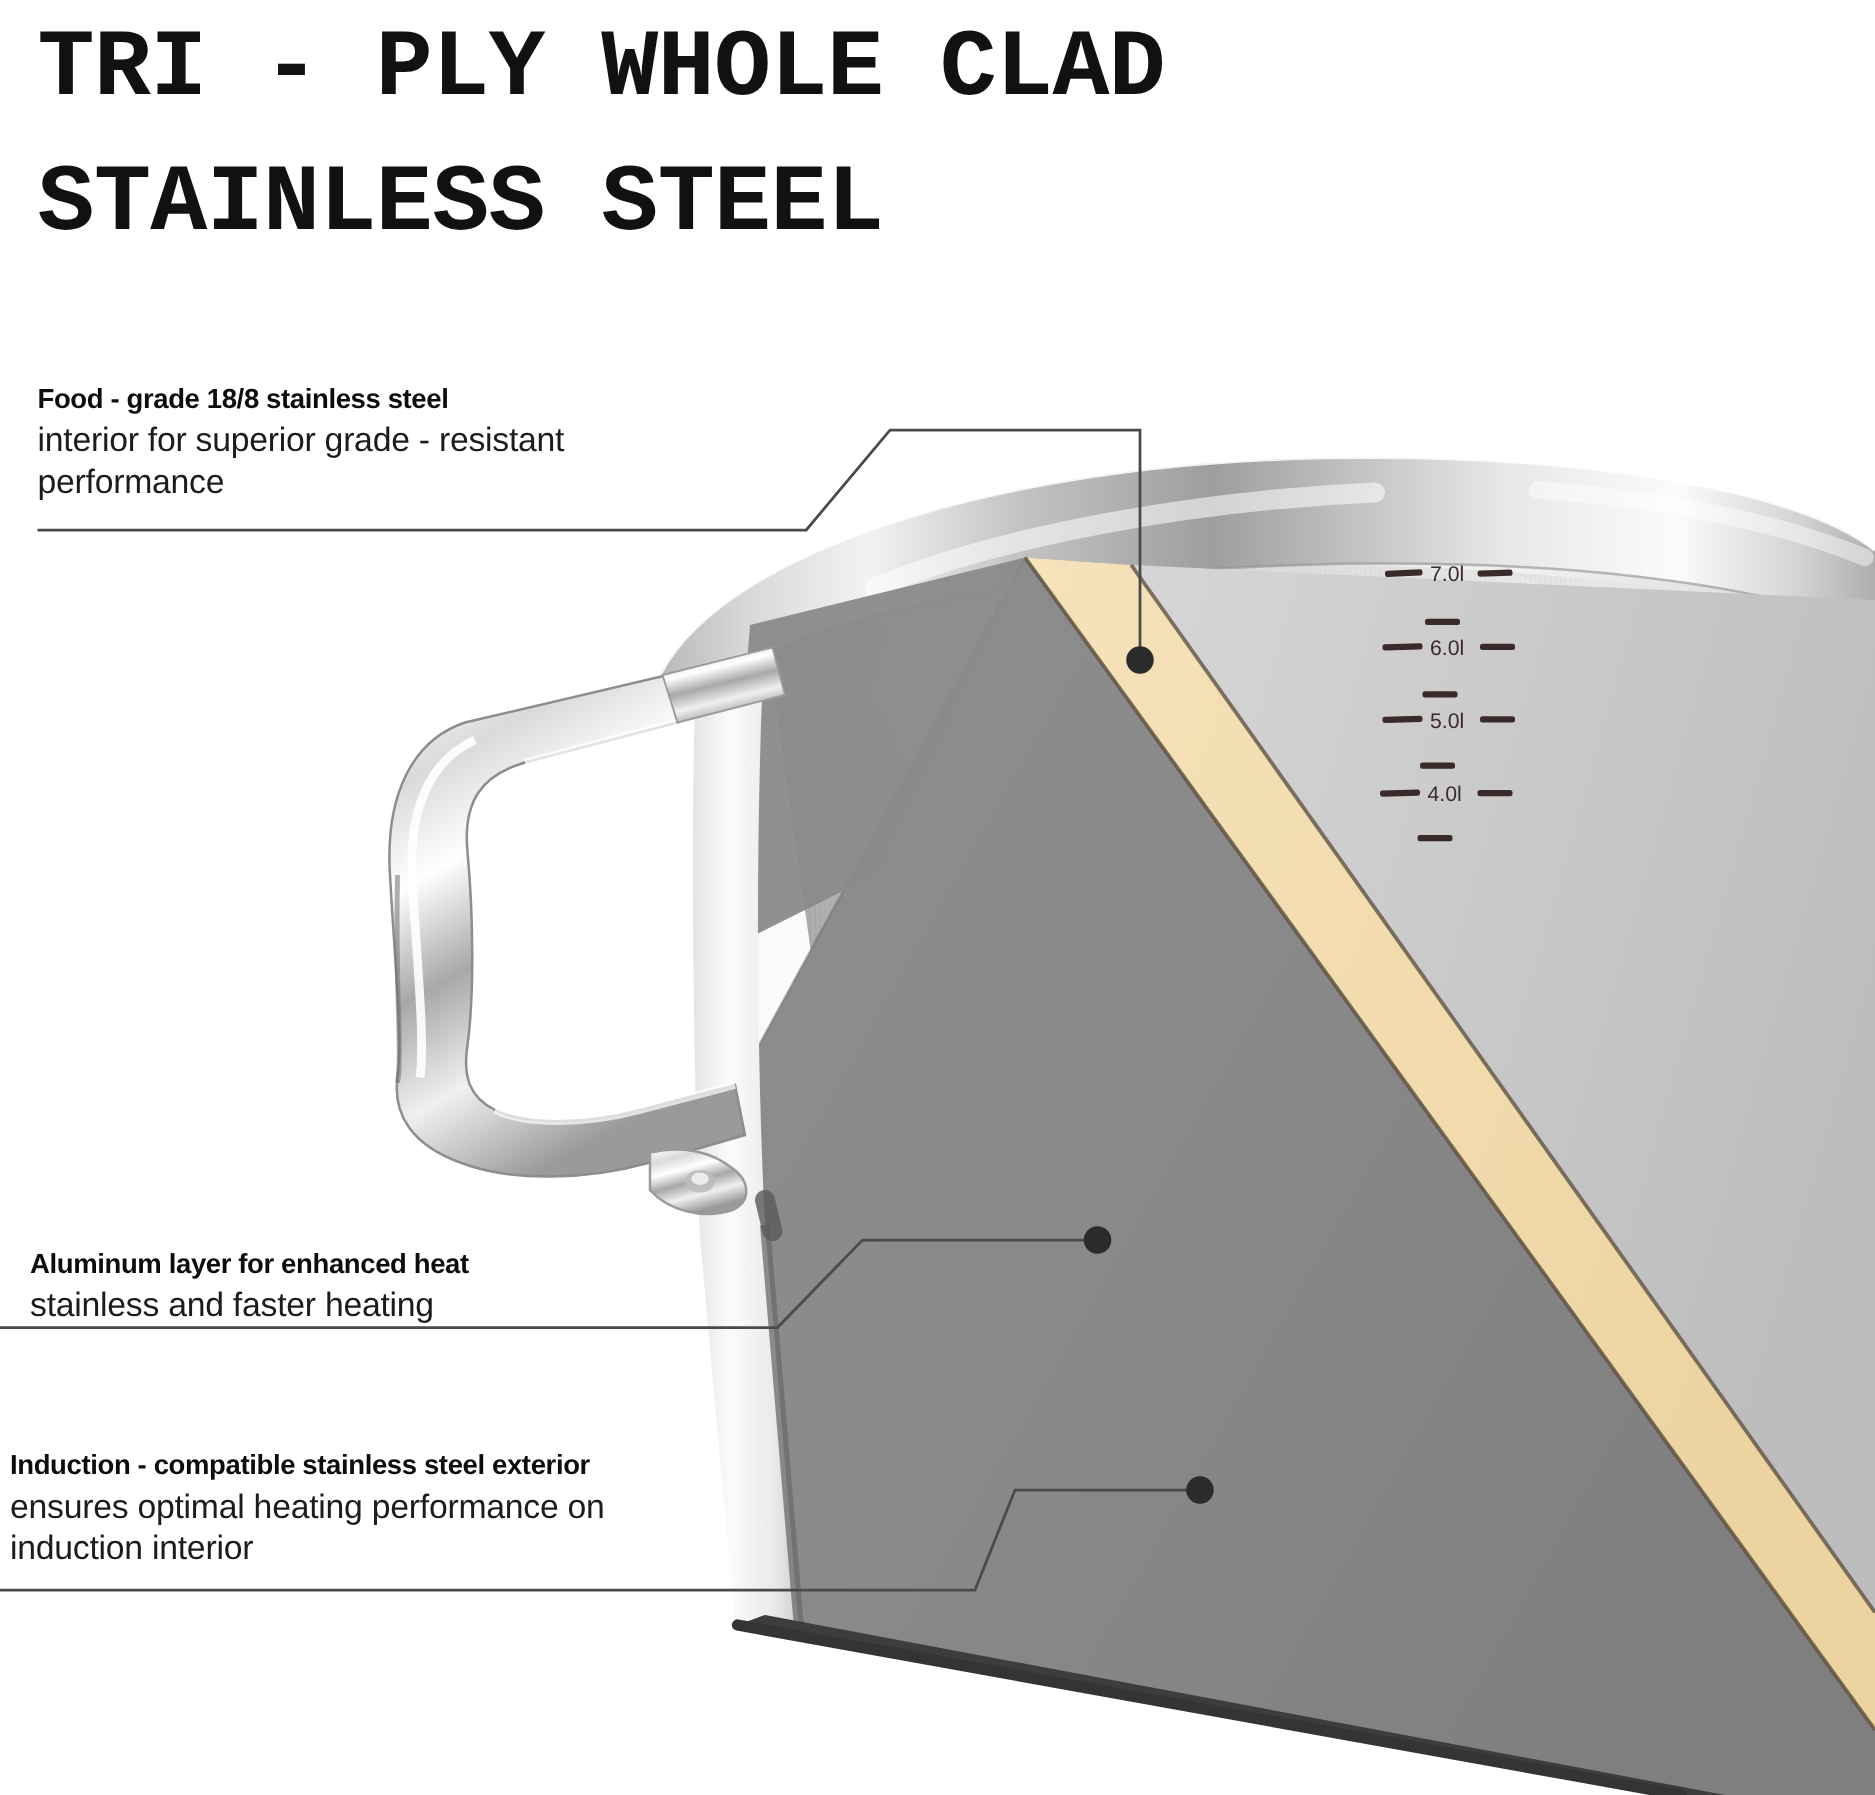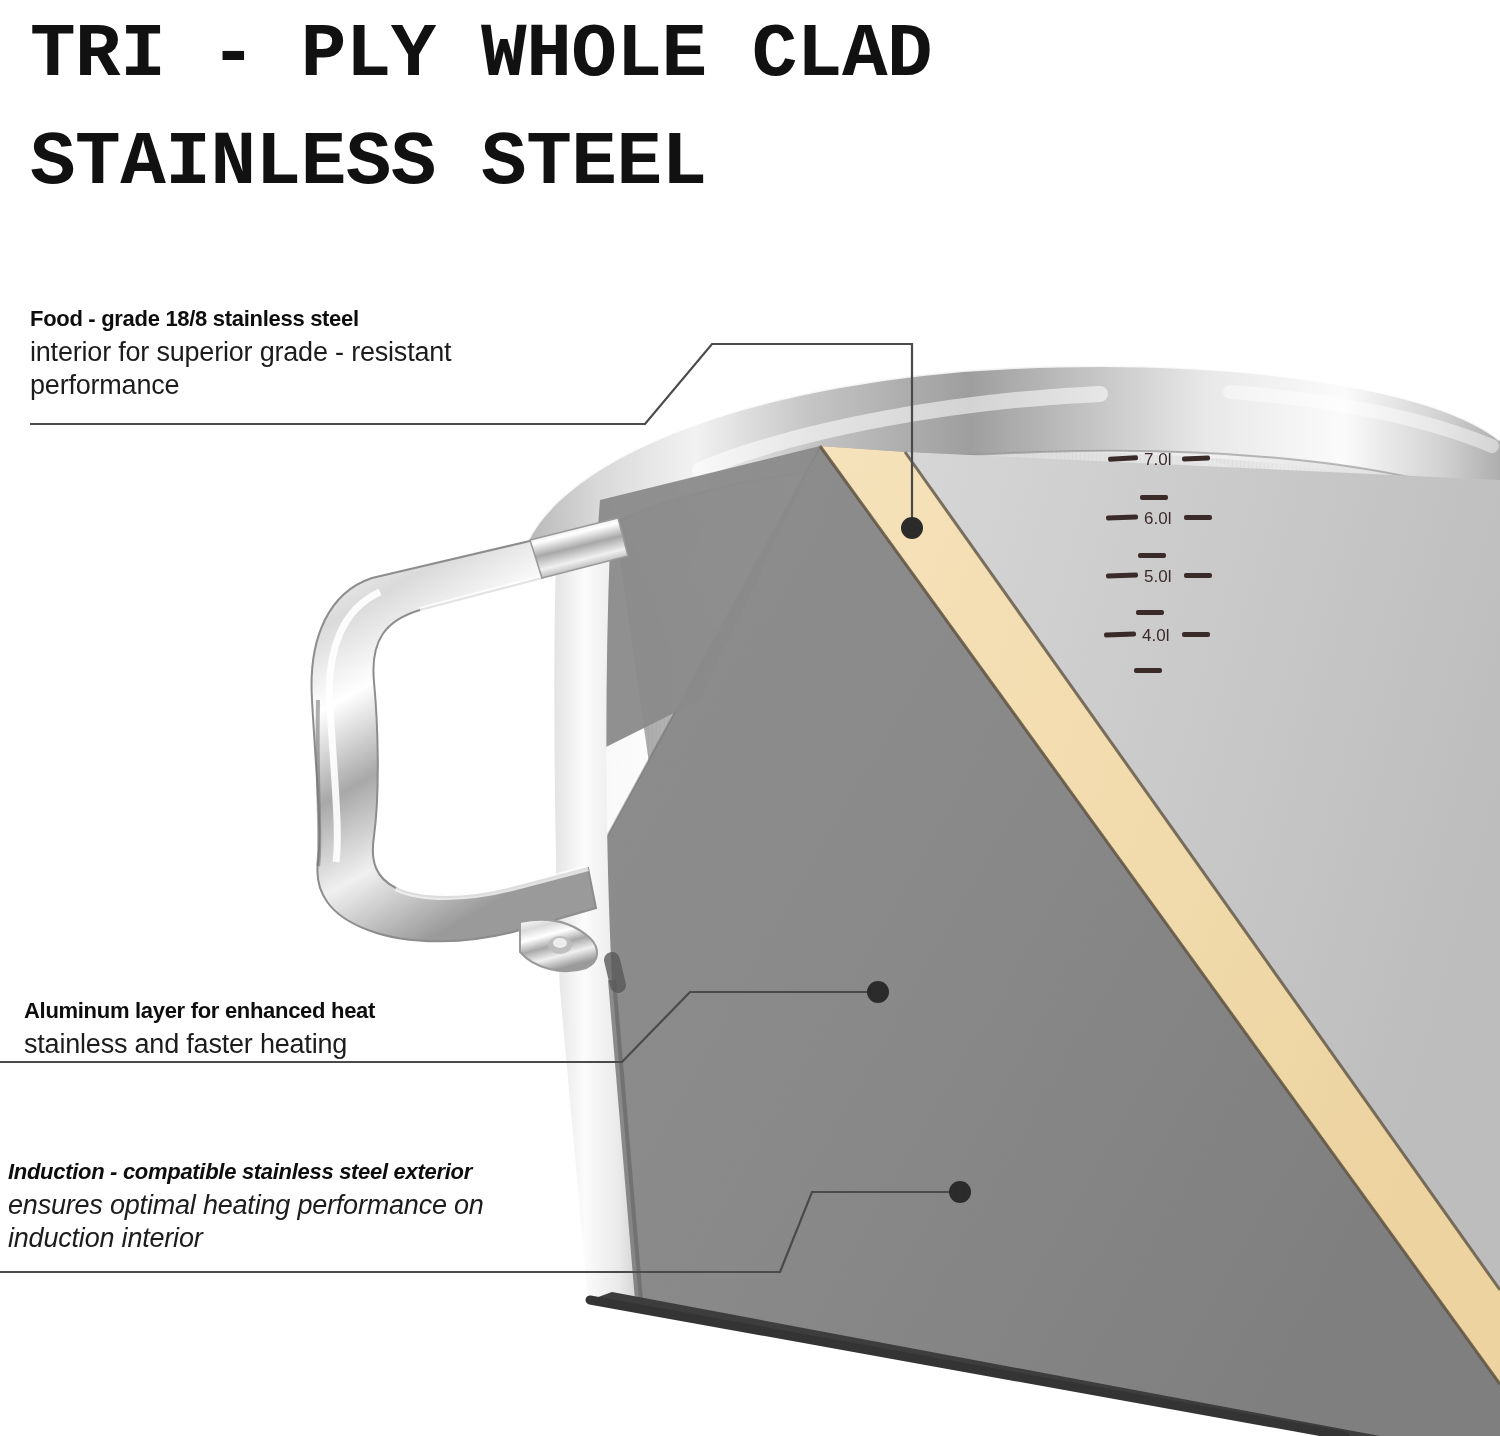--- a/index.html
+++ b/index.html
@@ -58,21 +58,21 @@
     font-size: 27px;
     line-height: 1.2;
     color: #1c1c1c;
     letter-spacing: -0.2px;
     white-space: pre-line;
     margin-top: 3px;
   }
 
   #callout-1 { left: 30px; top: 305px; }
   #callout-2 { left: 24px;  top: 972px; margin-top: 25px; }
-  #callout-3 { left: 8px;  top: 1158px; font-style: italic; }
+  #callout-3 { left: 8px;  top: 1158px; }
 
   
   #leaders {
     position: absolute;
     left: 0; top: 0;
     width: 1500px; height: 1436px;
     pointer-events: none;
   }
 </style>
 </head>

